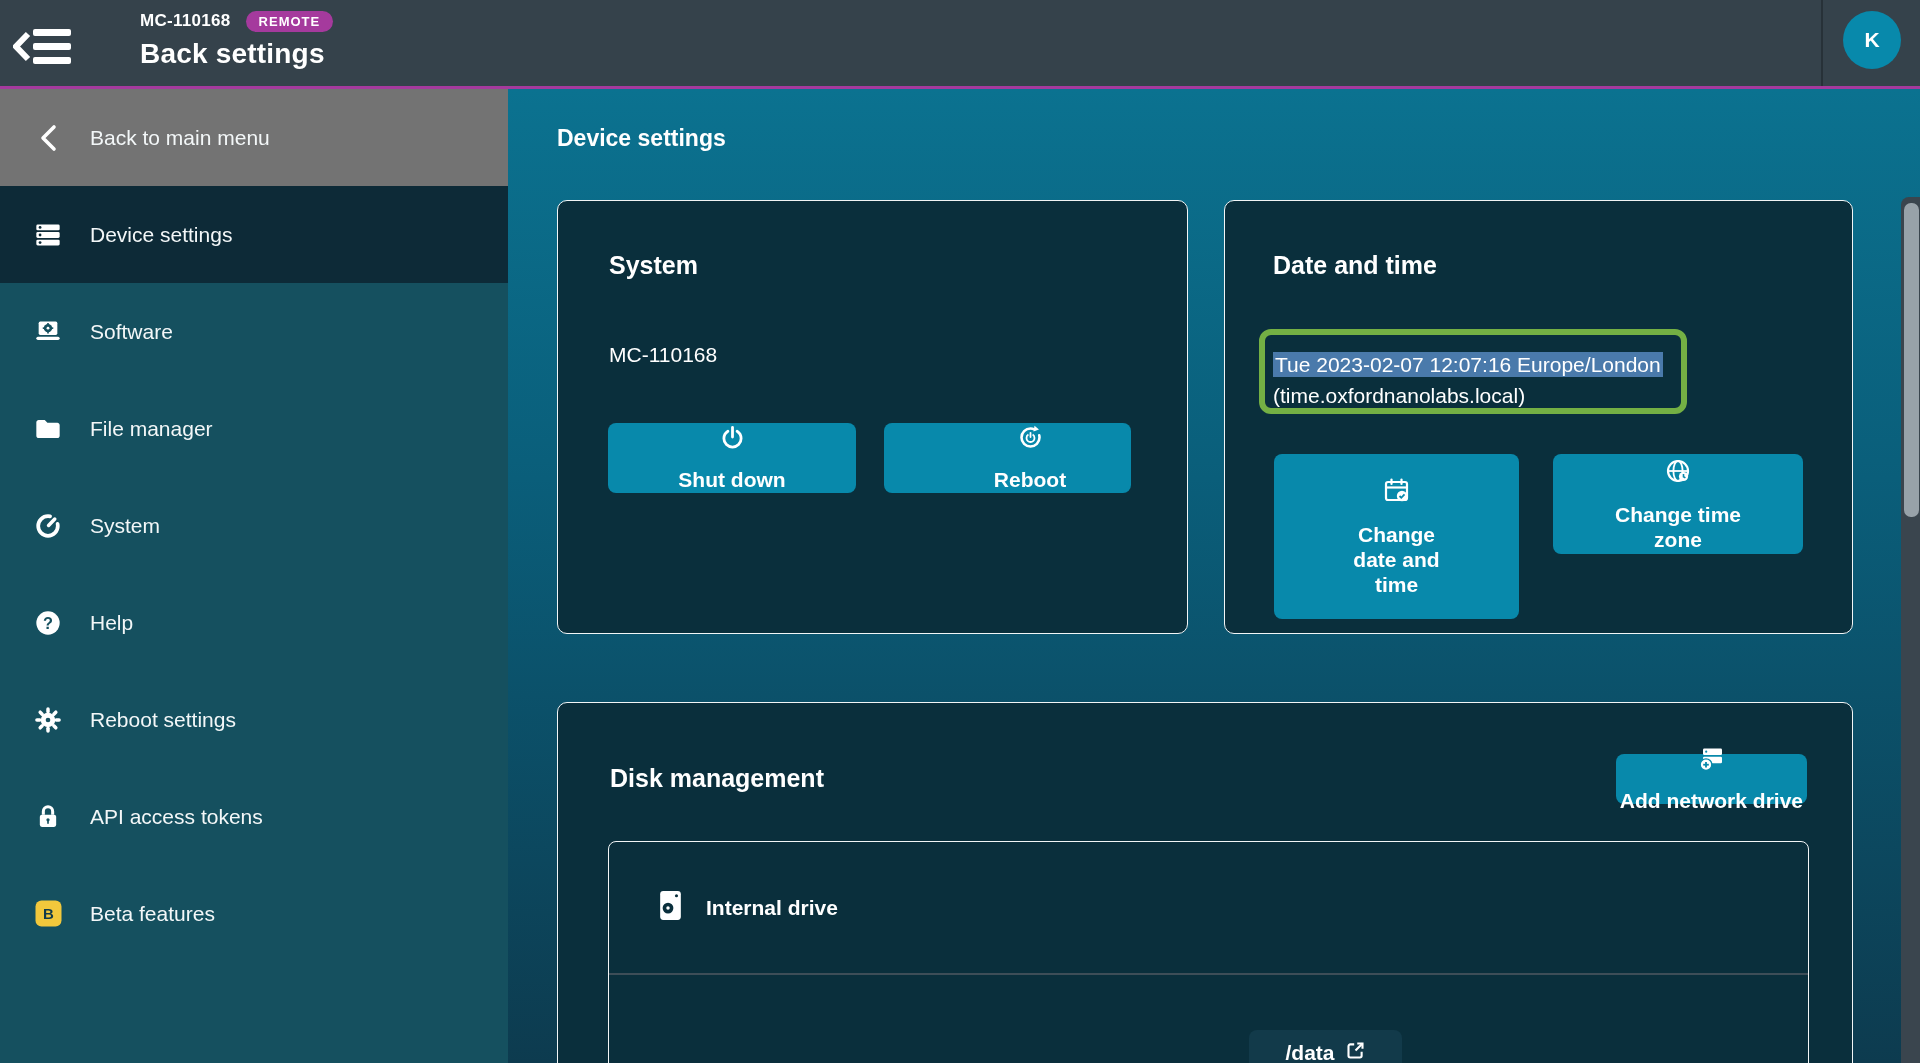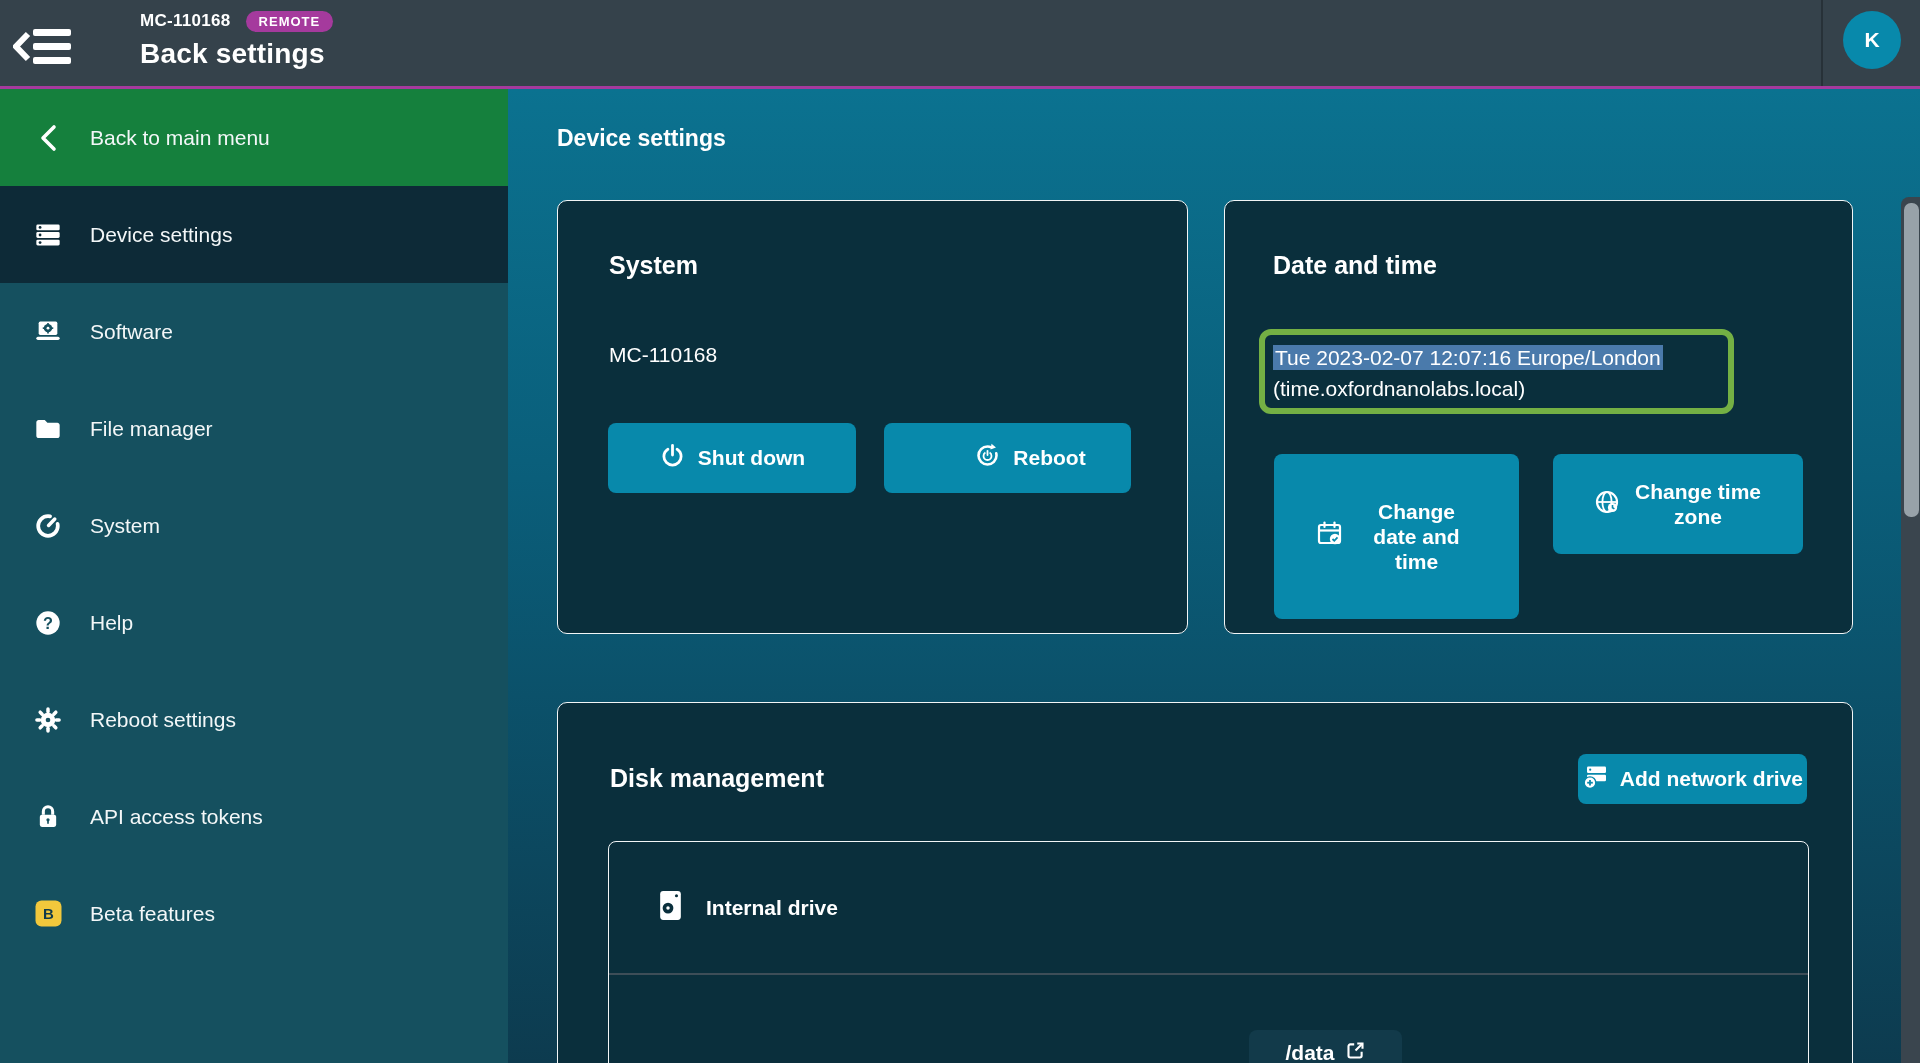--- a/index.html
+++ b/index.html
@@ -19,48 +19,48 @@
   .header-divider { position:absolute; left:1821px; top:0; width:2px; height:86px; background:rgba(0,0,0,.25); }
   .avatar { position:absolute; left:1843px; top:11px; width:58px; height:58px; border-radius:50%;
             background:#0889AB; display:flex; align-items:center; justify-content:center;
             font-size:21px; font-weight:bold; cursor:pointer; }
 
   
   .sidebar { position:absolute; left:0; top:89px; bottom:0; width:508px; background:#15505F; }
   .side-item { height:97px; display:flex; align-items:center; cursor:pointer; font-size:21px; color:#F3F7F8; }
   .side-item .ic { width:34px; margin-left:31px; display:flex; justify-content:center; }
   .side-item .lbl { margin-left:25px; }
-  .side-back { background:#15803d; }
+  .side-back { background:#737373; }
   .side-active { background:#0D2A37; }
 
   
   .main { position:absolute; left:508px; top:89px; right:0; bottom:0; overflow:hidden;
           background:linear-gradient(180deg,#0B7290 0%,#0A5E7A 40%,#0D3B4F 100%); }
   .main-heading { position:absolute; left:49px; top:36px; font-size:23px; font-weight:bold; }
 
   .card { position:absolute; background:#0A2F3C; border:1.5px solid #F2F6F7; border-radius:10px; }
   .card-title { position:absolute; font-size:25px; font-weight:bold; }
 
   .card-system { left:49px; top:111px; width:631px; height:434px; }
   .card-datetime { left:716px; top:111px; width:629px; height:434px; }
   .card-disk { left:49px; top:613px; width:1296px; height:480px; }
 
   .device-name { position:absolute; left:51px; top:142px; font-size:21px; }
 
   .btn { background:#0889AB; border:none; border-radius:8px; color:#fff; font-family:inherit;
          font-size:21px; font-weight:bold; display:flex; align-items:center;
-         justify-content:center; gap:12px; cursor:pointer; }
+         justify-content:center; gap:12px; cursor:pointer;flex-direction:column; }
   .btn svg { flex:none; }
 
   .sys-buttons { position:absolute; left:50px; top:222px; display:flex; gap:28px; }
   .btn-shutdown { width:248px; height:70px; }
   .btn-reboot { width:247px; height:70px;padding-left:45px; }
 
-  .dt-box { position:absolute; left:34px; top:128px; width:475px; height:85px;
-            border:6px solid #74B044; border-radius:12px; padding:7px 8px;
+  .dt-box { position:absolute; left:34px; top:128px; width:428px; height:85px;
+            border:6px solid #74B044; border-radius:12px; padding:14px 8px;
             font-size:21px; line-height:31px; cursor:text; }
   .dt-sel { background:#4A7AAB; padding:1px 2px; }
   .dt-buttons { position:absolute; left:49px; top:253px; display:flex; align-items:flex-start; gap:34px; }
   .btn-change-dt { width:245px; height:165px; }
   .btn-change-dt .txt { max-width:122px; text-align:center; line-height:25px; }
   .btn-change-tz { width:250px; height:100px; }
   .btn-change-tz .txt { max-width:130px; text-align:center; line-height:25px; }
 
   .disk-title { left:52px; top:61px; }
   .btn-add-drive { position:absolute; right:45px; top:51px; height:50px; padding:0 4px; }

